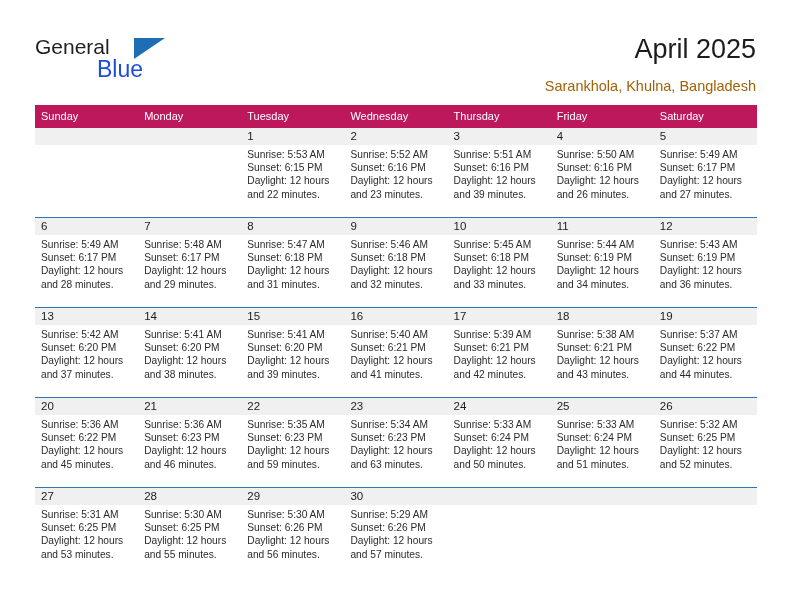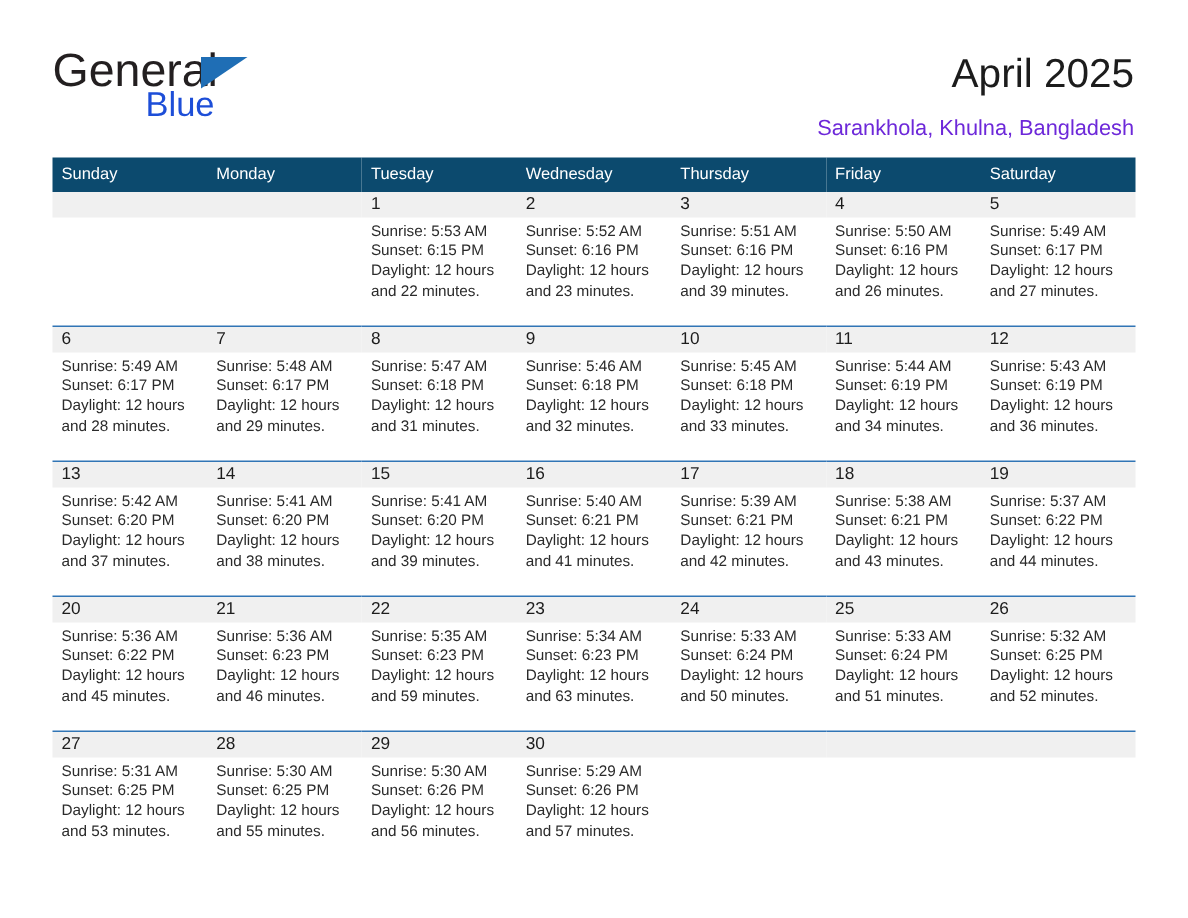--- a/index.html
+++ b/index.html
@@ -33,21 +33,21 @@
   .logo {
     position: absolute;
     left: 35px;
     top: 34px;
     width: 230px;
     height: 56px;
   }
   .logo-row1 {
     position: absolute;
     left: 0; top: 0;
-    font-size: 31px;
+    font-size: 21px;
     letter-spacing: 0px;
     color: #231f20;
     font-family: "Liberation Sans", sans-serif;
     line-height: 25px;
   }
   .logo-tri {
     position: absolute;
     left: 99px;
     top: 4px;
     width: 0;
@@ -72,38 +72,38 @@
     color: #1c1c1c;
     text-align: left;
     white-space: nowrap;
     line-height: 32px;
   }
   .subtitle {
     position: absolute;
     right: 36px;
     top: 78px;
     font-size: 14.5px;
-    color: #6d28d9;
+    color: #a16207;
     text-align: right;
     white-space: nowrap;
     line-height: 17px;
   }
 
   
   .calendar {
     position: absolute;
     left: 35px;
     top: 105px;
     width: 722px;
     border-collapse: collapse;
     table-layout: fixed;
   }
 
   .calendar th {
-    background: #0c4a6e;
+    background: #be185d;
     color: #ffffff;
     font-size: 11px;
     font-weight: normal;
     text-align: left;
     padding: 5px 0 5px 6px;
     height: 11px;
     line-height: 13px;
     border: none;
   }
 

